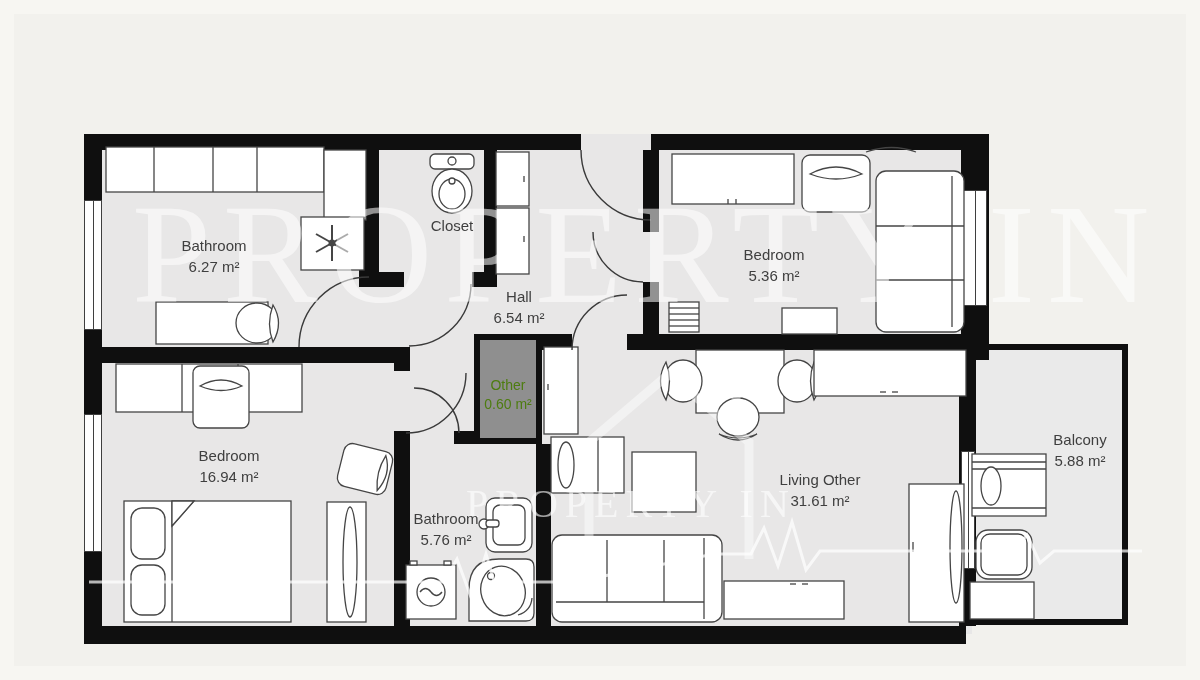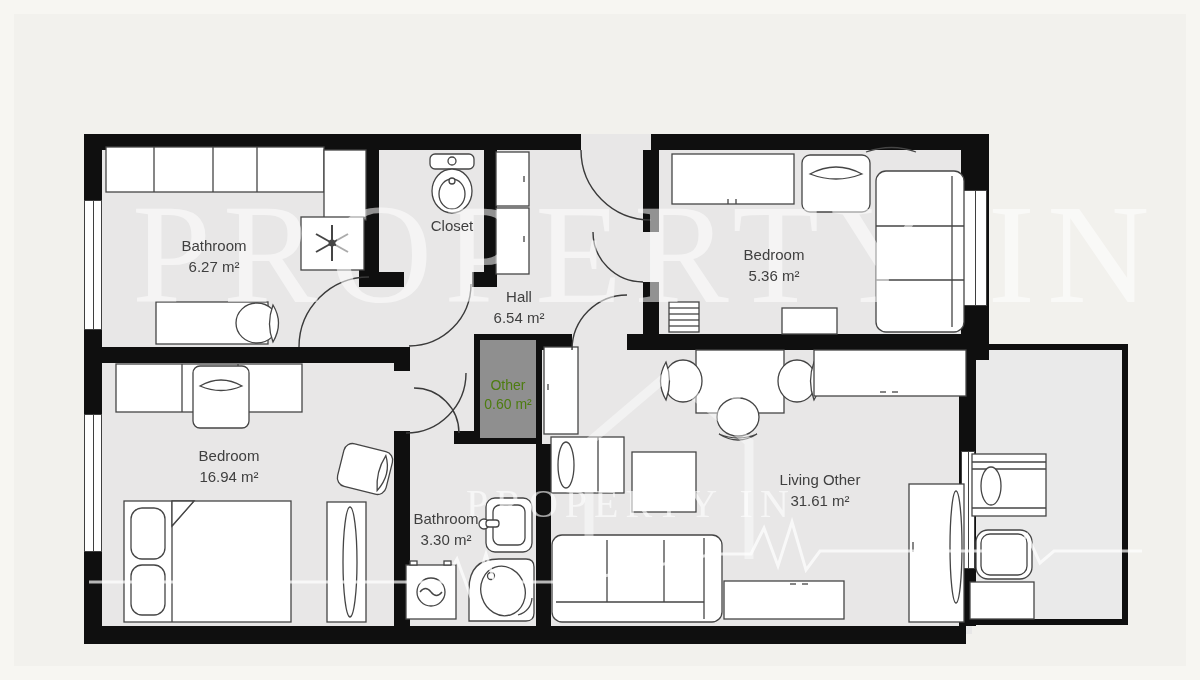--- a/index.html
+++ b/index.html
@@ -298,20 +298,24 @@
   <div class="room-label" style="left:135px;top:431px;">
     <div>Bedroom</div>
     <div>16.94 m²</div>
   </div>
   <div class="room-label small" style="left:452px;top:362px;">
     <div>Other</div>
     <div>0.60 m²</div>
   </div>
   <div class="room-label" style="left:352px;top:494px;">
     <div>Bathroom</div>
-    <div>3.30 m²</div>
+    <div>5.76 m²</div>
   </div>
   <div class="room-label" style="left:726px;top:455px;">
     <div>Living Other</div>
     <div>31.61 m²</div>
   </div>
+  <div class="room-label" style="left:986px;top:415px;">
+    <div>Balcony</div>
+    <div>5.88 m²</div>
+  </div>
 
 </div>
 
 </body></html>

